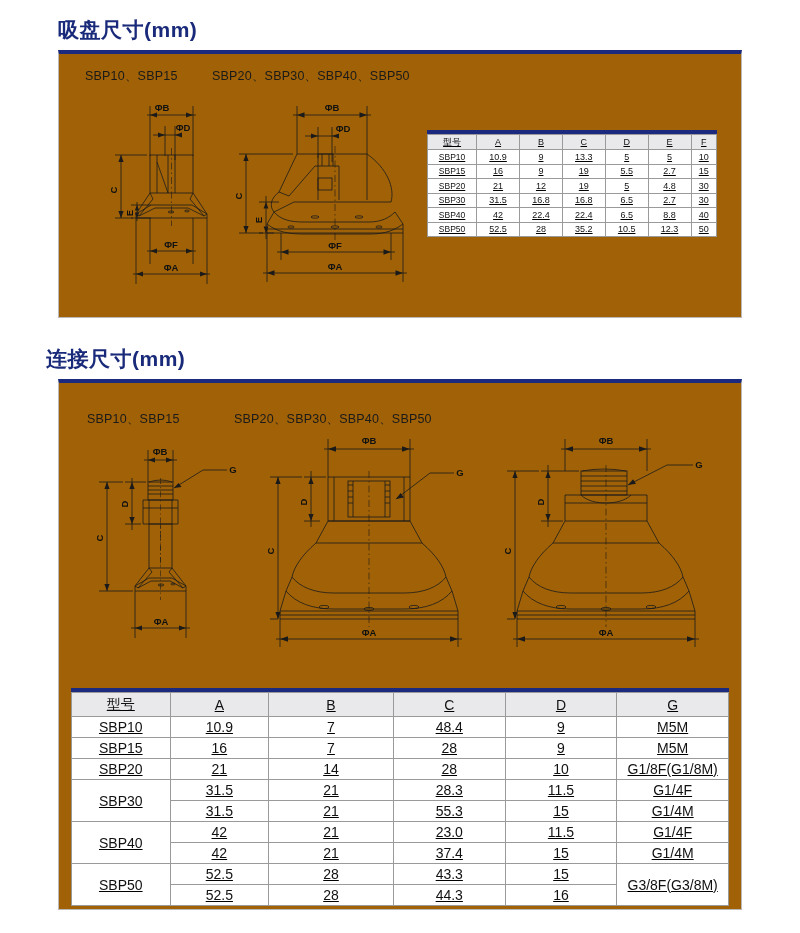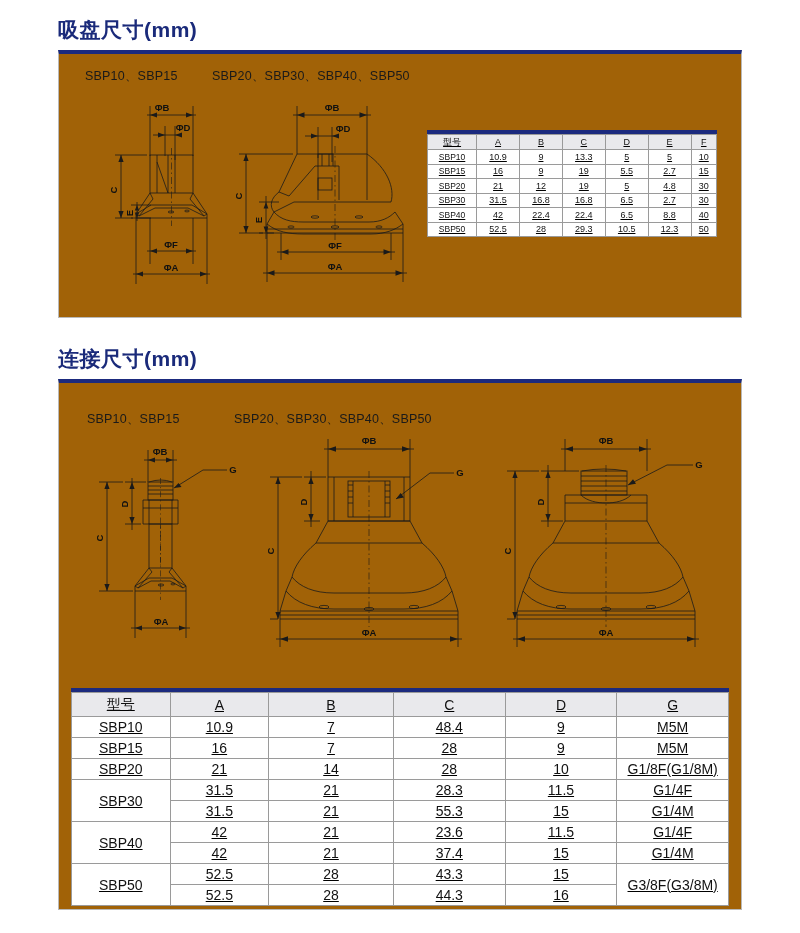--- a/index.html
+++ b/index.html
@@ -290,31 +290,31 @@
               <td>22.4</td>
               <td>22.4</td>
               <td>6.5</td>
               <td>8.8</td>
               <td>40</td>
             </tr>
           <tr>
               <td class="modelcell">SBP50</td>
               <td>52.5</td>
               <td>28</td>
-              <td>29.3</td>
+              <td>35.2</td>
               <td>10.5</td>
               <td>12.3</td>
               <td>50</td>
             </tr>
         </tbody>
       </table>
     </div>
   </div>
 
-  <div class="sec-title" style="left:58px; top:345px;">连接尺寸(mm)</div>
+  <div class="sec-title" style="left:46px; top:345px;">连接尺寸(mm)</div>
 
   <div class="panel" style="left:58px; top:379px; width:684px; height:531px;">
 
     <div class="model-label" style="left:28px; top:28px;">SBP10、SBP15</div>
     <div class="model-label" style="left:175px; top:28px;">SBP20、SBP30、SBP40、SBP50</div>
 
     <div class="draw" style="left:26px; top:55px;">
       <svg width="170" height="215" viewBox="0 0 170 215">
         <g fill="none" stroke="#1a1a1a" stroke-width="0.8">
 
@@ -582,21 +582,21 @@
             <td>21</td>
             <td>55.3</td>
             <td>15</td>
             <td class="nowrap">G1/4M</td>
           </tr>
 
           <tr>
             <td rowspan="2">SBP40</td>
             <td>42</td>
             <td>21</td>
-            <td>23.6</td>
+            <td>23.0</td>
             <td>11.5</td>
             <td class="nowrap">G1/4F</td>
           </tr>
           <tr>
             <td>42</td>
             <td>21</td>
             <td>37.4</td>
             <td>15</td>
             <td class="nowrap">G1/4M</td>
           </tr>

